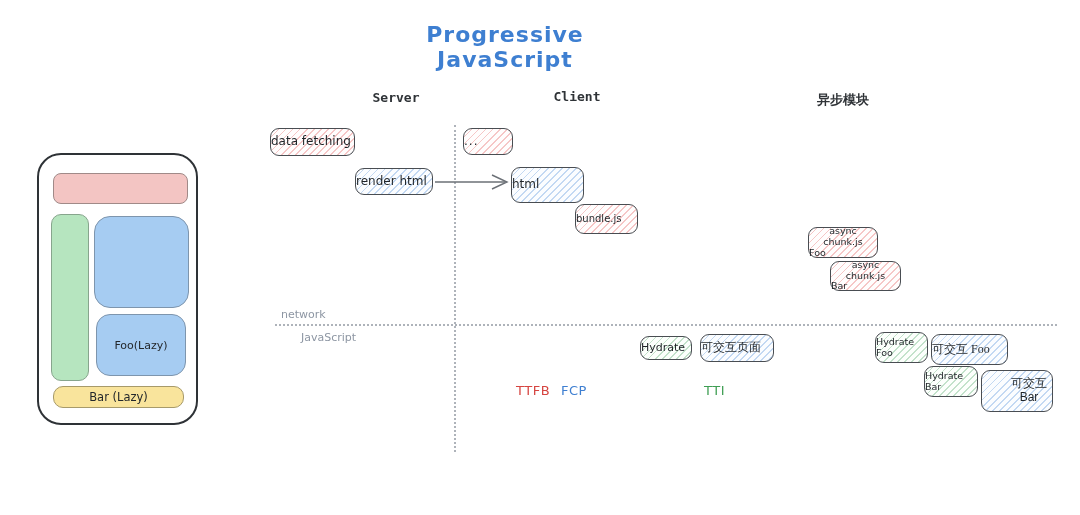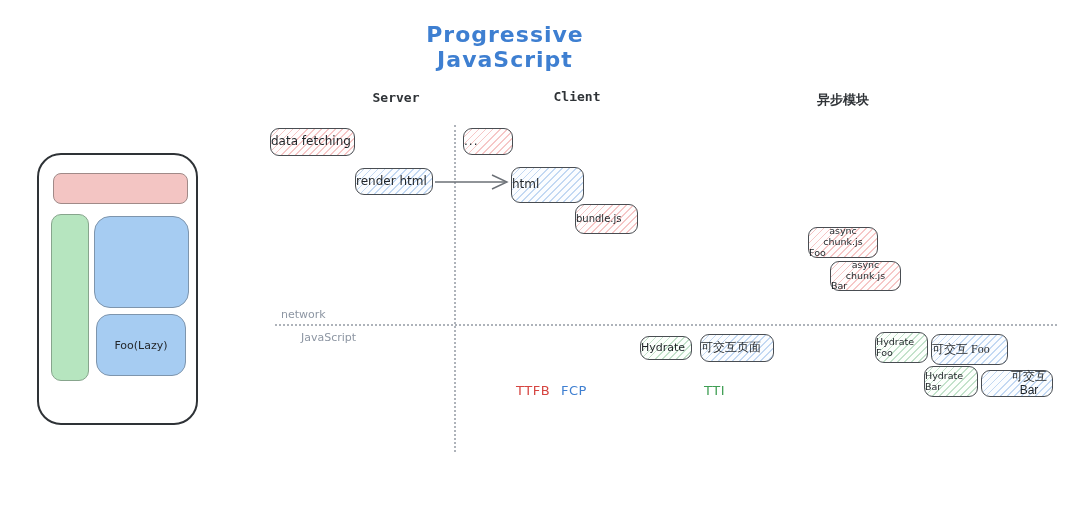--- a/index.html
+++ b/index.html
@@ -57,21 +57,21 @@
   .n-render-html   { left:355px; top:168px; width:78px; height:27px; }
   .n-html          { left:511px; top:167px; width:73px; height:36px; }
   .n-bundle        { left:575px; top:204px; width:63px; height:30px; font-size:10px; }
   .n-async-foo     { left:808px; top:227px; width:70px; height:31px; font-size:9.5px; }
   .n-async-bar     { left:830px; top:261px; width:71px; height:30px; font-size:9.5px; }
   .n-hydrate       { left:640px; top:336px; width:52px; height:24px; font-size:11px; }
   .n-int-page      { left:700px; top:334px; width:74px; height:28px; font-size:12px; font-family:sans-serif; }
   .n-hydrate-foo   { left:875px; top:332px; width:53px; height:31px; font-size:9.5px; }
   .n-int-foo       { left:931px; top:334px; width:77px; height:31px; font-size:12px; font-family:Liberation Serif, serif; }
   .n-hydrate-bar   { left:924px; top:366px; width:54px; height:31px; font-size:9.5px; }
-  .n-int-bar       { left:981px; top:370px; width:72px; height:27px; font-size:12px; font-family:sans-serif;padding-left:24px; }
+  .n-int-bar       { left:981px; top:370px; width:72px; height:42px; font-size:12px; font-family:sans-serif;padding-left:24px; }
 
   
   .h-dotted { position:absolute; left:275px; top:324px; width:782px; height:0; border-top:2px dotted #aeb3ba; }
   .v-dotted { position:absolute; left:454px; top:125px; width:0; height:327px; border-left:2px dotted #aeb3ba; }
   .lane-label { position:absolute; font-size:11px; color:#8d96a3;text-align:center; }
   .lane-network { left:281px; top:308px; }
   .lane-js { left:280px; top:331px;margin-left:21px; }
 
   
   .metric { position:absolute; font-size:13px; font-weight:normal; letter-spacing:0.5px; }
@@ -90,20 +90,21 @@
 
   <div class="col-header col-server">Server</div>
   <div class="col-header col-client">Client</div>
   <div class="col-header col-async">异步模块</div>
 
   <div class="phone">
     <div class="ph-box ph-header"></div>
     <div class="ph-box ph-sidebar"></div>
     <div class="ph-box ph-content"></div>
     <div class="ph-box ph-foo">Foo(Lazy)</div>
+    <div class="ph-box ph-bar">Bar (Lazy)</div>
   </div>
 
   <div class="v-dotted"></div>
   <div class="h-dotted"></div>
   <div class="lane-label lane-network">network</div>
   <div class="lane-label lane-js">JavaScript</div>
 
   <div class="node hatch-red n-data-fetching">
     <span>data fetching</span>
   </div>

